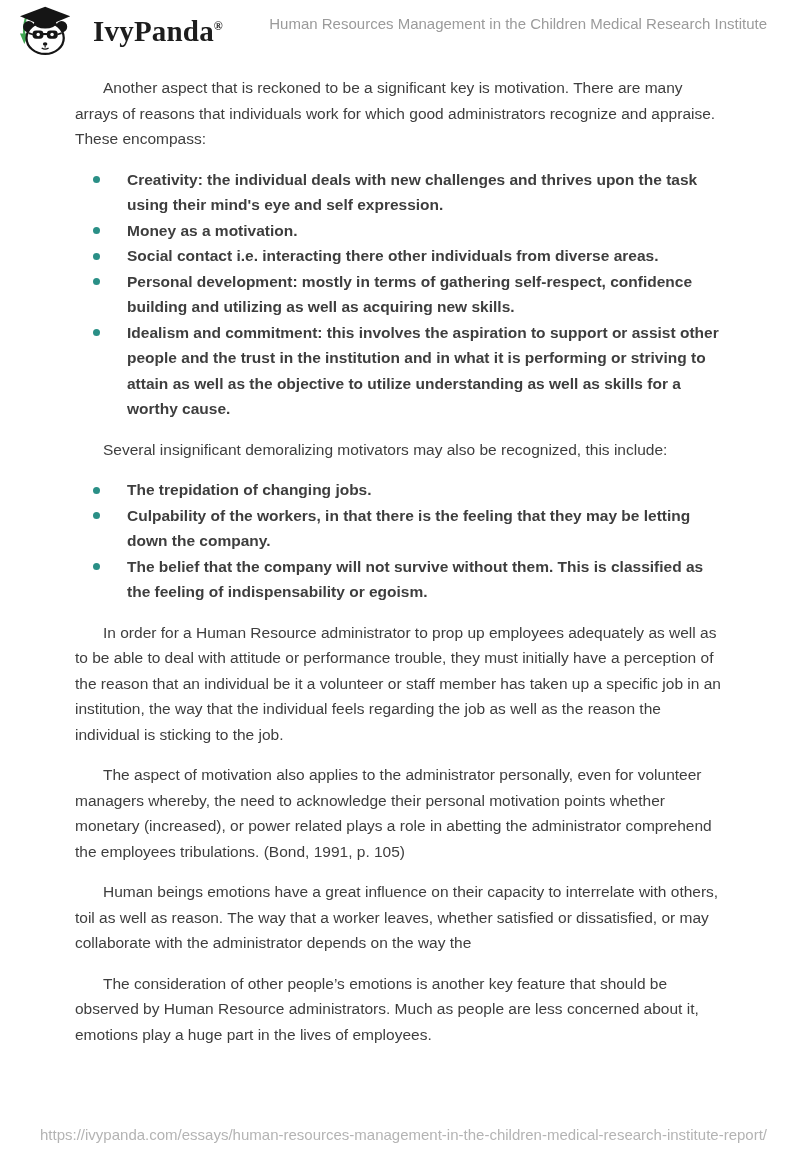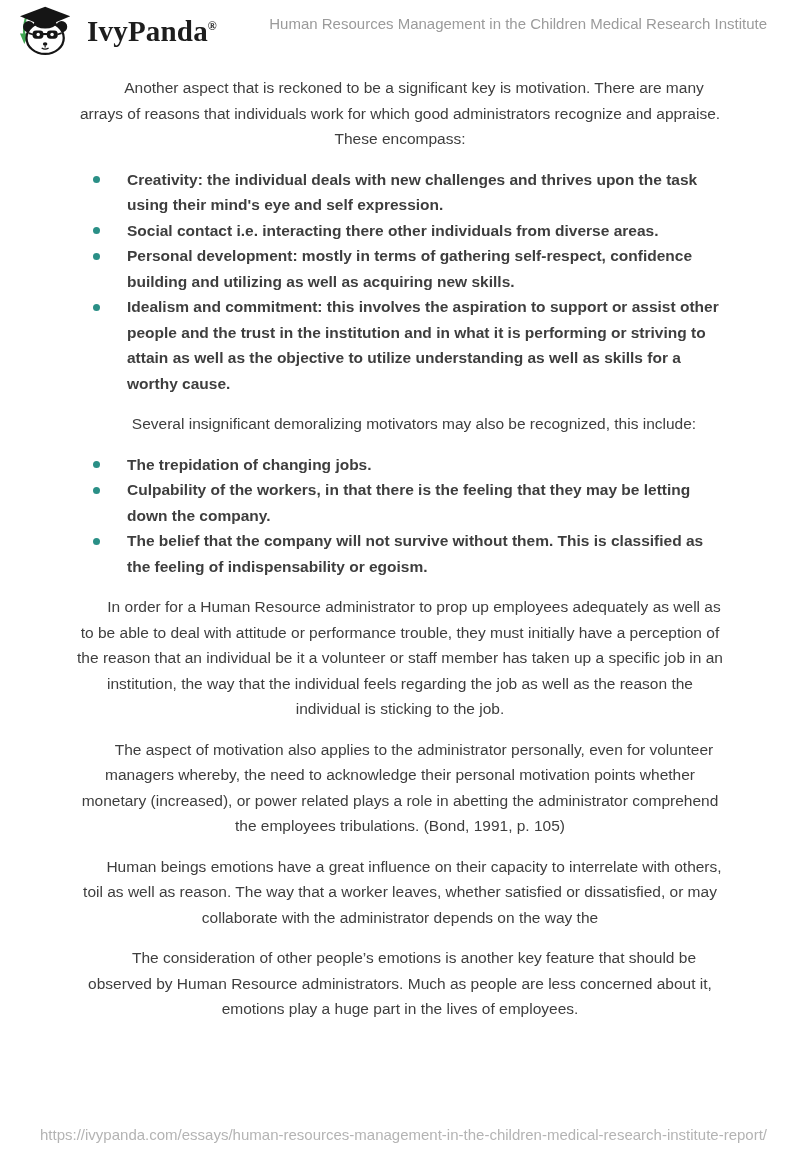--- a/index.html
+++ b/index.html
@@ -16,37 +16,37 @@
     width:800px;height:1160px;
     position:relative;
     overflow:hidden;
     font-family:"Liberation Sans", sans-serif;
     color:var(--body-text);
   }
   
   header{height:60px;position:relative;}
   .brand{
     position:absolute;left:14px;top:5px;
-    display:flex;align-items:center;gap:9px;
+    display:flex;align-items:center;gap:15px;
   }
   .brand svg{width:64px;height:52px;display:block;}
   .brand-text{
     font-family:"Liberation Serif", serif;
     font-weight:700;font-size:29px;color:#1d1d1d;
     letter-spacing:0.2px;line-height:1;
   }
   .brand-text sup{font-size:12px;vertical-align:super;}
   .doc-title{
     position:absolute;right:33px;top:15px;
     font-size:15px;color:var(--title-gray);
     white-space:nowrap;
   }
   
   main{width:650px;margin:0 auto;font-size:15.5px;line-height:25.5px;}
-  main p{margin:15px 0;text-indent:28px;text-align:center;}
+  main p{margin:15px 0;text-indent:28px;}
   main ul{list-style:none;margin:15px 0;padding:0 0 0 52px;font-weight:bold;}
   main li{position:relative;}
   main li::before{
     content:"";position:absolute;left:-34px;top:9.5px;
     width:7px;height:7px;border-radius:50%;
     background:var(--bullet);
   }
   
   footer{
     position:absolute;top:1126px;right:33px;
@@ -87,20 +87,21 @@
     <div class="brand-text"><span>IvyPanda</span><sup>®</sup></div>
   </div>
   <div class="doc-title">Human Resources Management in the Children Medical Research Institute</div>
 </header>
 
 <main>
   <p>Another aspect that is reckoned to be a significant key is motivation. There are many arrays of reasons that individuals work for which good administrators recognize and appraise. These encompass:</p>
 
   <ul>
     <li>Creativity: the individual deals with new challenges and thrives upon the task using their mind's eye and self expression.</li>
+    <li>Money as a motivation.</li>
     <li>Social contact i.e. interacting there other individuals from diverse areas.</li>
     <li>Personal development: mostly in terms of gathering self-respect, confidence building and utilizing as well as acquiring new skills.</li>
     <li>Idealism and commitment: this involves the aspiration to support or assist other people and the trust in the institution and in what it is performing or striving to attain as well as the objective to utilize understanding as well as skills for a worthy cause.</li>
   </ul>
 
   <p>Several insignificant demoralizing motivators may also be recognized, this include:</p>
 
   <ul>
     <li>The trepidation of changing jobs.</li>
     <li>Culpability of the workers, in that there is the feeling that they may be letting down the company.</li>

